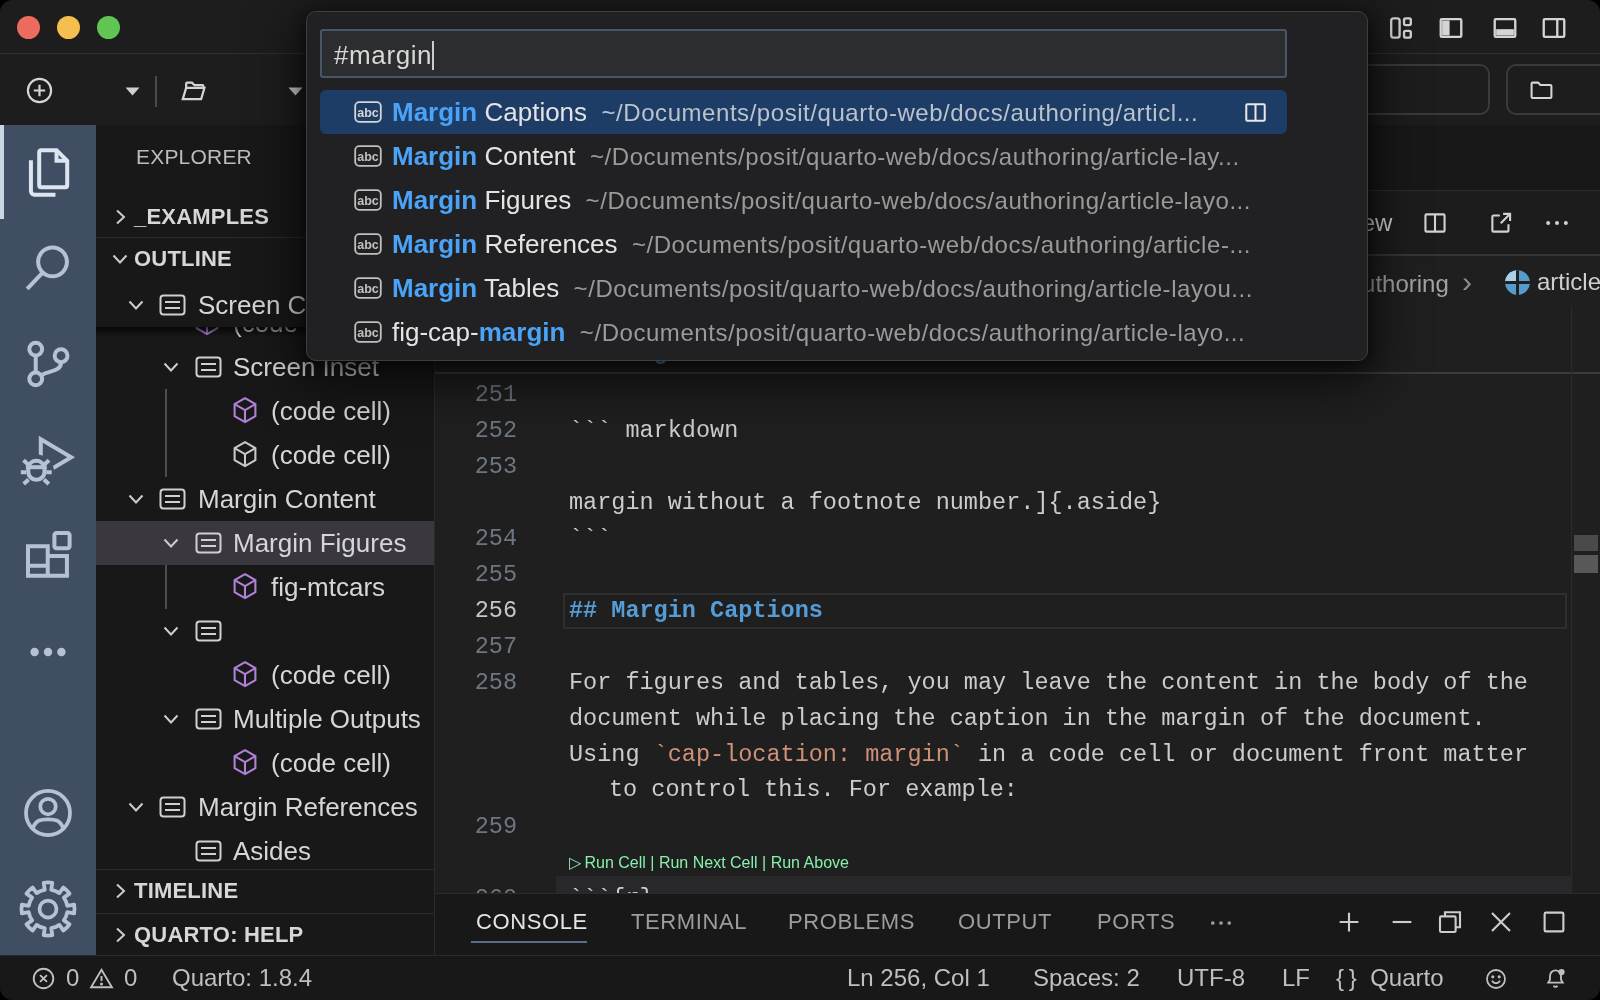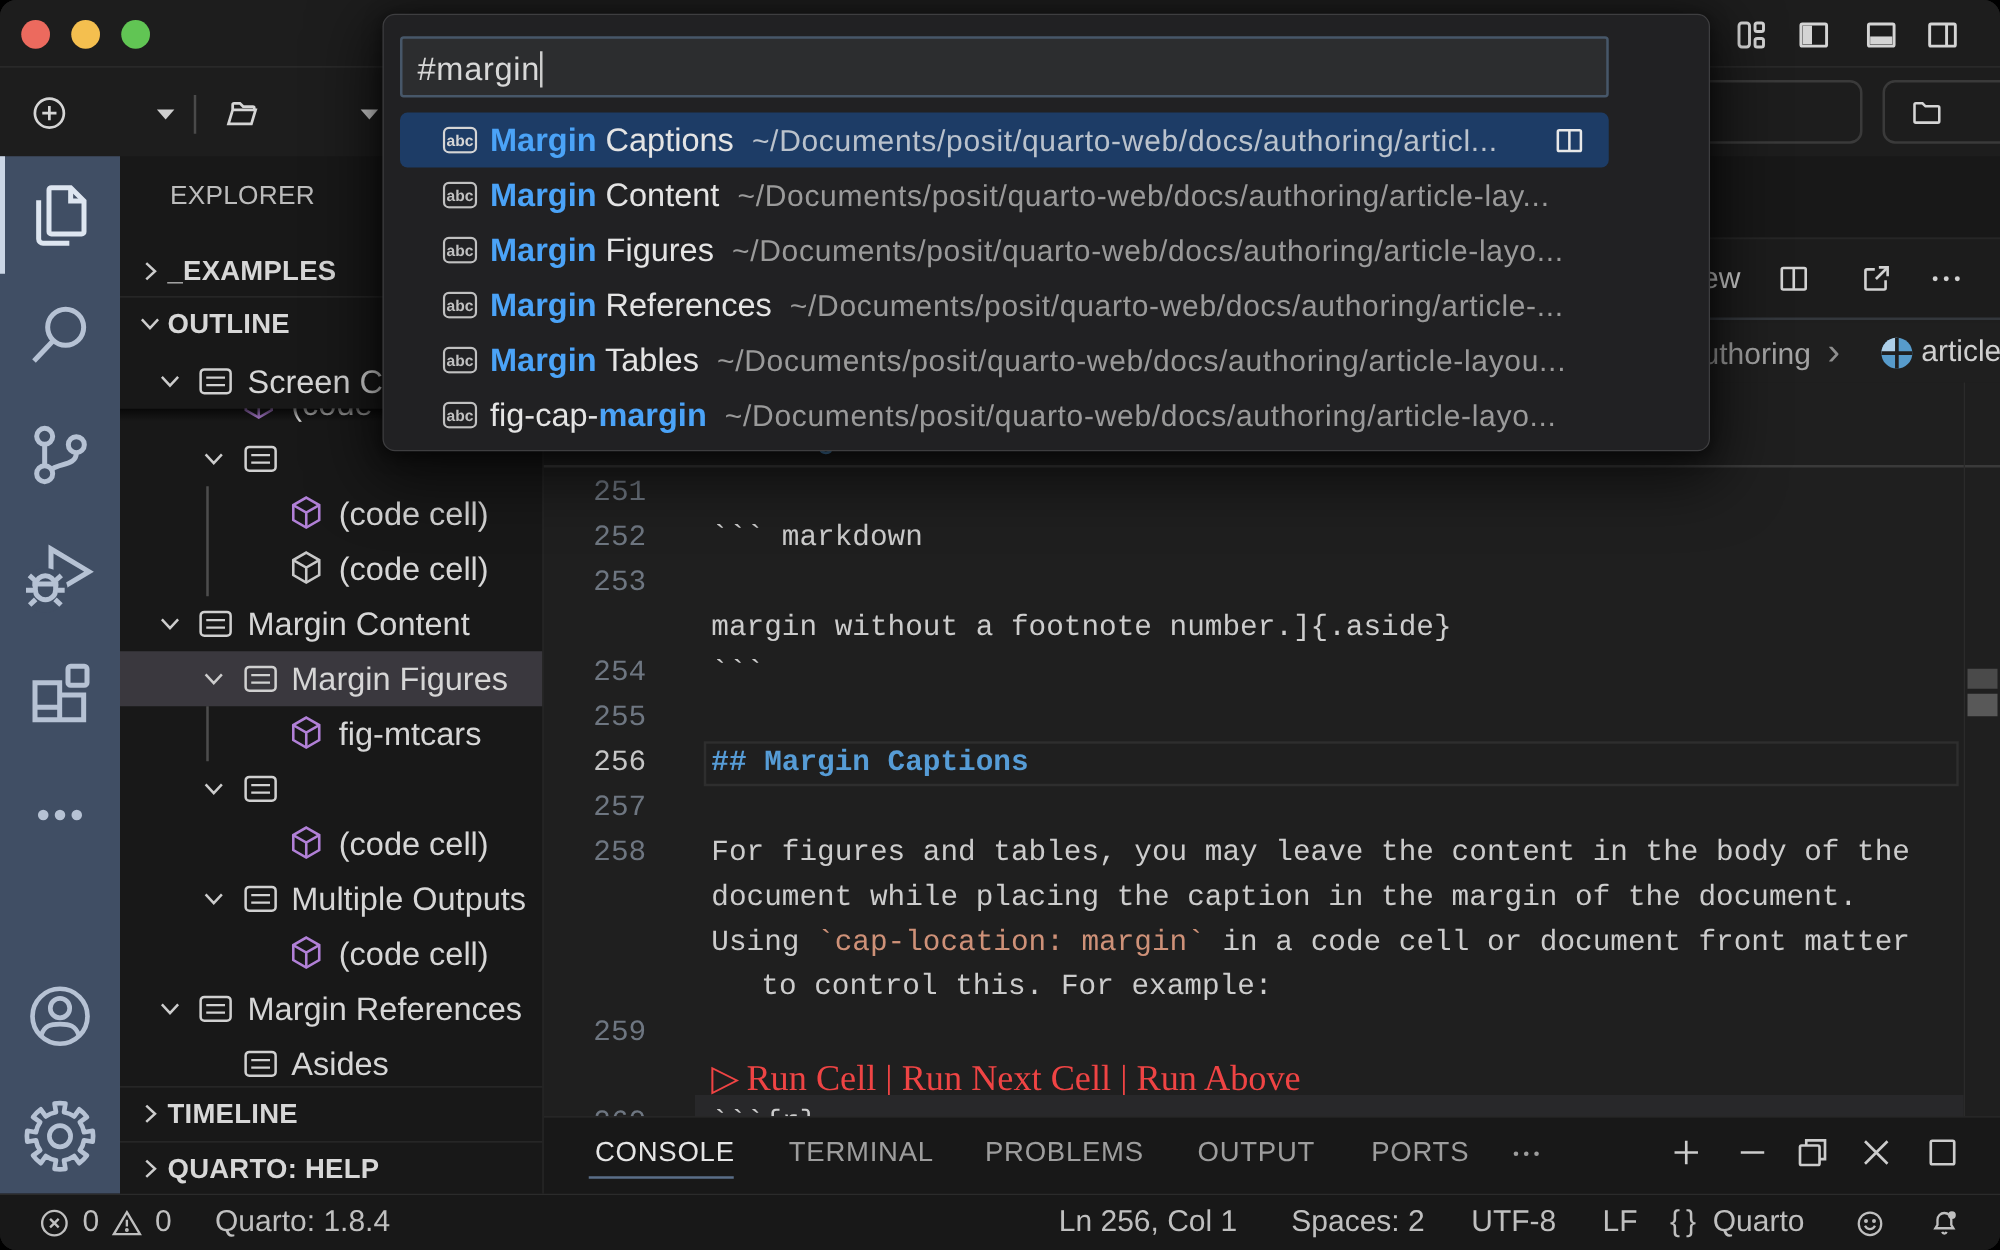--- a/index.html
+++ b/index.html
@@ -201,20 +201,21 @@
     <div class="abs" style="left:0; top:202px; width:338px; height:10px; background:linear-gradient(#000a, transparent);"></div>
 
     <div class="trow" style="top:220px;">
       <svg class="chev" style="left:64px;" viewBox="0 0 22 22" fill="none" stroke="#cccccc" stroke-width="2">
           <path d="M4.5 7.5l6.5 7 6.5-7"></path>
         </svg>
       <svg class="abs" style="left:99px; top:11px;" width="27" height="22" viewBox="0 0 27 22" fill="none" stroke="#d0d0d0" stroke-width="2">
           <rect x="1.5" y="1.5" width="24" height="19" rx="3"></rect>
           <path d="M6 8h15M6 14h15" stroke-width="1.8"></path>
         </svg>
+      <div class="lbl" style="left:137px;">Screen Inset</div>
     </div>
 
     <div class="guide" style="left:69px; top:264px; height:88px;"></div>
 
     <div class="trow" style="top:264px;">
       <svg class="abs" style="left:135px; top:7px;" width="28" height="30" viewBox="0 0 24 26" fill="none" stroke="#b180d7" stroke-width="1.8">
           <path d="M12 1.8 21 7v10.4L12 22.6 3 17.4V7z"></path>
           <path d="M3 7l9 5.2L21 7M12 12.2v10.4"></path>
         </svg>
       <div class="lbl" style="left:175px;">(code cell)</div>
@@ -379,21 +380,21 @@
 
     <div class="cline" style="top:107px;">``` markdown</div>
     <div class="cline" style="top:179px;">margin without a footnote number.]{.aside}</div>
     <div class="cline" style="top:215px;">```</div>
     <div class="cline" style="top:287px; color:#569cd6; font-weight:bold;">## Margin Captions</div>
     <div class="cline" style="top:359px;">For figures and tables, you may leave the content in the body of the</div>
     <div class="cline" style="top:395px;">document while placing the caption in the margin of the document.</div>
     <div class="cline" style="top:431px;">Using <span class="orange">`cap-location: margin`</span> in a code cell or document front matter</div>
     <div class="cline" style="top:466px;margin-left:40px;">to control this. For example:</div>
 
-    <div class="abs" style="left:134px; top:539px; height:36px; line-height:36px; font-size:29px; color:#ef4444; white-space:pre;font-family:Liberation Serif, serif;">▷ Run Cell | Run Next Cell | Run Above</div>
+    <div class="abs" style="left:134px; top:539px; height:36px; line-height:36px; font-size:16px; color:#86efac; white-space:pre;">▷ Run Cell | Run Next Cell | Run Above</div>
     <div class="abs" style="left:121px; top:570px; width:1015px; height:18px; background:#28282a;"></div>
     <div class="cline" style="top:575px;">```{r}</div>
 
     <div class="abs" style="left:1136px; top:0; width:1px; height:587px; background:#2b2b2b;"></div>
     <div class="abs" style="left:1139px; top:229px; width:24px; height:16px; background:#4a4a4a;"></div>
     <div class="abs" style="left:1139px; top:249px; width:24px; height:18px; background:#585858;"></div>
   </div>
 
   <div id="panel">
     <div class="ptab" style="left:41px; color:#e5e5e5;">CONSOLE</div>

